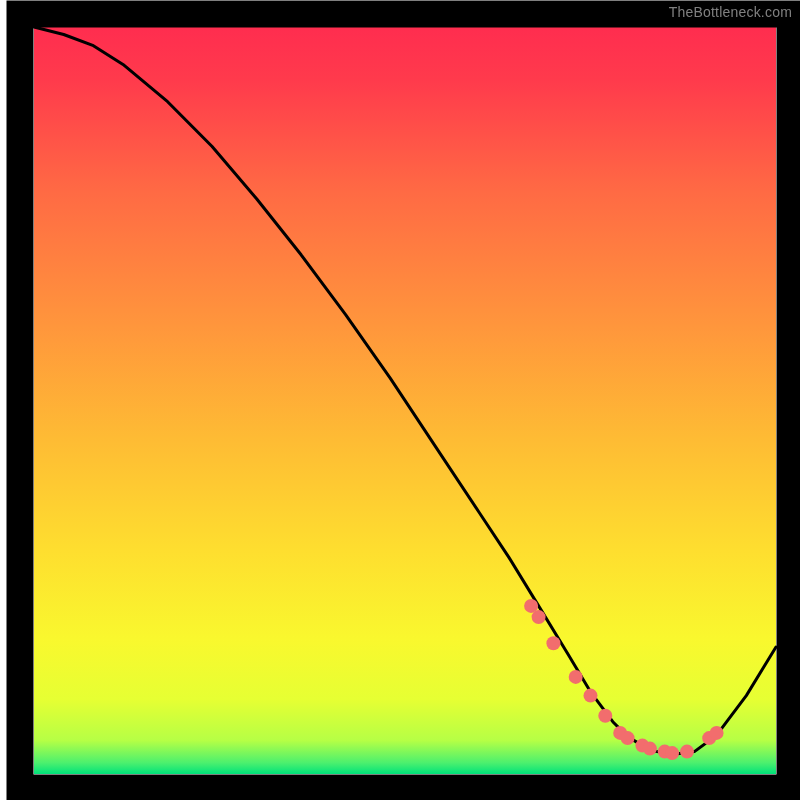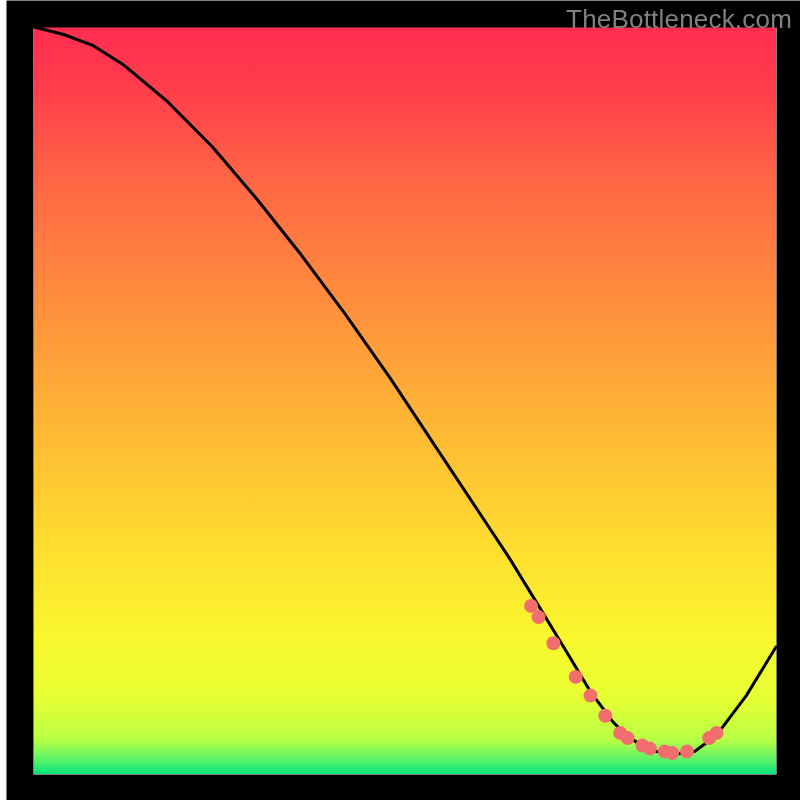--- a/index.html
+++ b/index.html
@@ -14,21 +14,21 @@
   .frame {
     position: absolute;
     width: 800px;
     height: 800px;
   }
   .watermark {
     position: absolute;
     top: 4px;
     right: 8px;
     color: #808080;
-    font-size: 26px;
+    font-size: 14px;
     font-weight: 400;
     letter-spacing: 0.2px;
   }
   svg {
     display: block;
   }
 </style>
 </head>
 <body>
 

